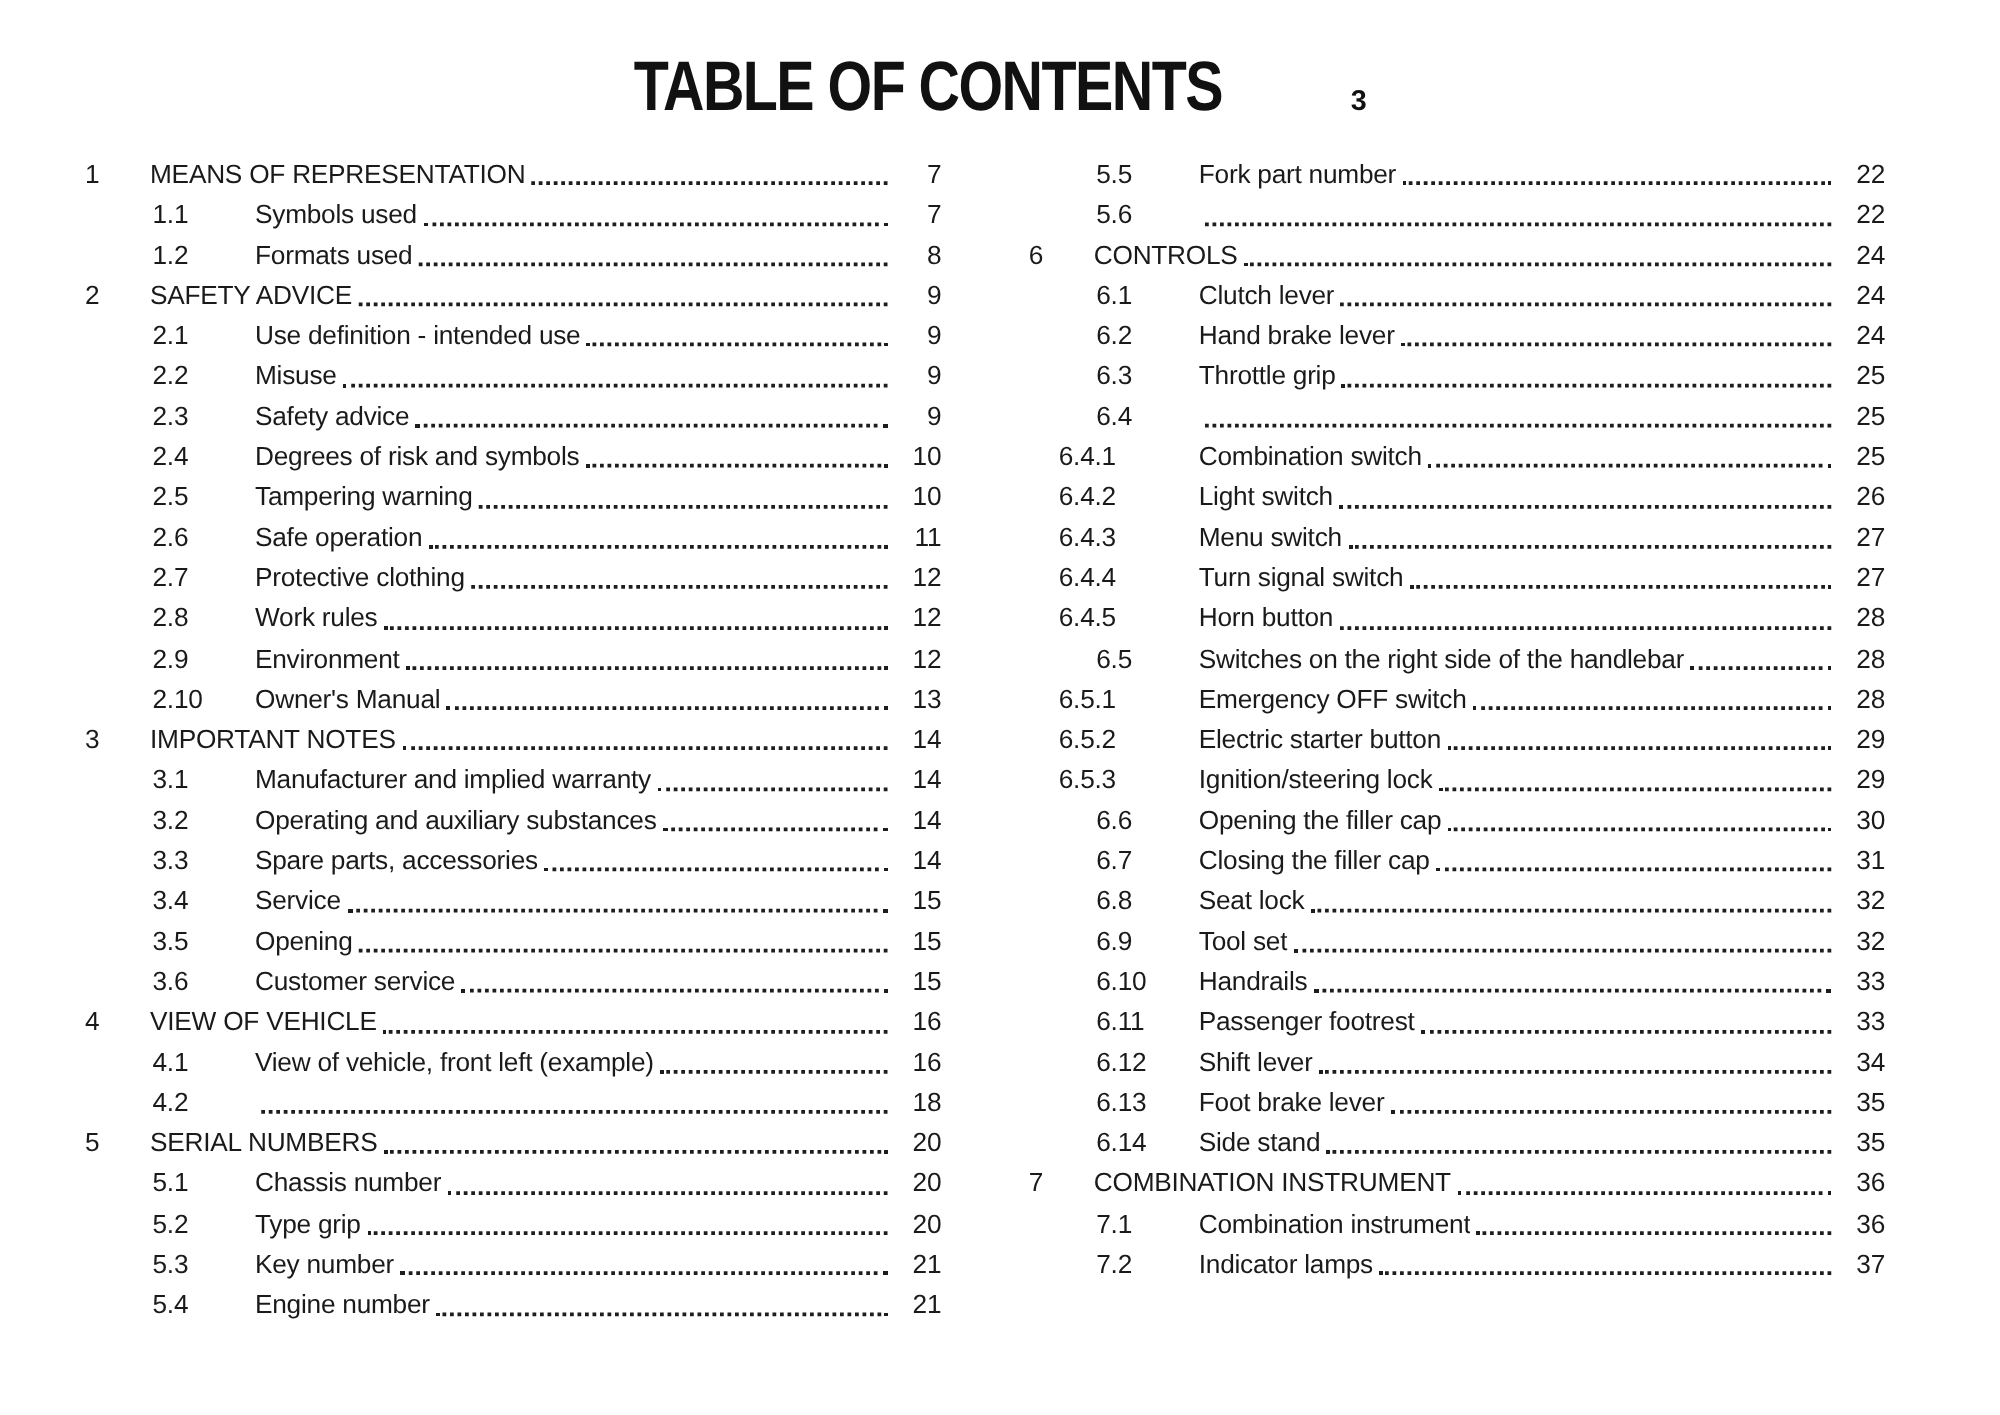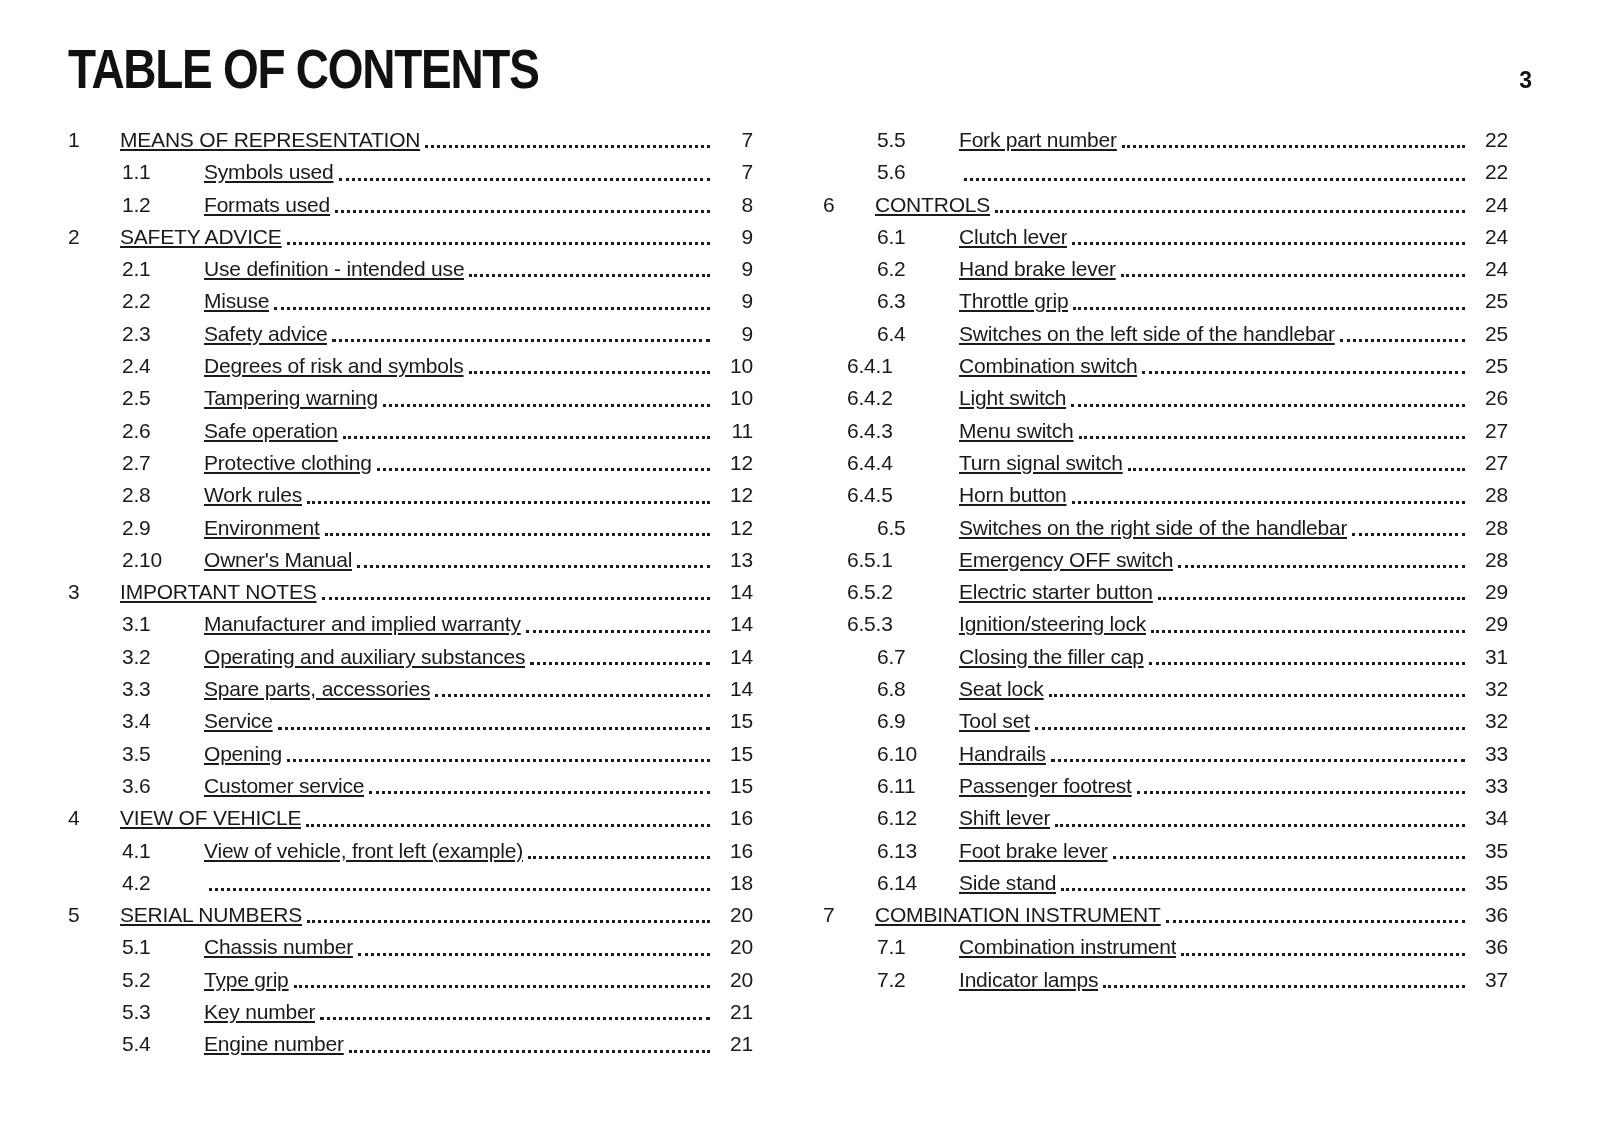--- a/index.html
+++ b/index.html
@@ -15,21 +15,21 @@
     overflow: hidden;
   }
   .page {
     box-sizing: border-box;
     width: 1600px;
     height: 1132px;
     padding: 36px 68px 0 68px;
   }
   header.page-header {
     display: flex;
-    justify-content: space-between;
+    justify-content: center;
     align-items: baseline;
     height: 64px;
     margin-bottom: 24px;
   }
   h1.title {
     margin: 0;
     font-size: 56px;
     font-weight: 800;
     letter-spacing: -1.5px;
     white-space: nowrap;
@@ -57,21 +57,21 @@
     align-items: baseline;
     line-height: 32.3px;
     font-size: 21px;
     letter-spacing: -0.2px;
     white-space: nowrap;
   }
   .num { flex: 0 0 auto; }
   .lvl0 .num { width: 52px; }
   .lvl1 .num { margin-left: 54px; width: 82px; }
   .lvl2 .num { margin-left: 24px; width: 112px; }
-  .label { flex: 0 1 auto; overflow: hidden; text-decoration: underline; }
+  .label { flex: 0 1 auto; overflow: hidden; }
   .leader {
     flex: 1 1 auto;
     min-width: 14px;
     position: relative;
     align-self: stretch;
   }
   .leader::after {
     content: "";
     position: absolute;
     left: 5px;
@@ -299,21 +299,20 @@
           <span class="pg">24</span>
         </div>
         <div class="row lvl1">
           <span class="num">6.3</span>
           <span class="label">Throttle grip</span>
           <span class="leader"></span>
           <span class="pg">25</span>
         </div>
         <div class="row lvl1">
           <span class="num">6.4</span>
-          <span class="label">Switches on the left side of the handlebar</span>
           <span class="leader"></span>
           <span class="pg">25</span>
         </div>
         <div class="row lvl2">
           <span class="num">6.4.1</span>
           <span class="label">Combination switch</span>
           <span class="leader"></span>
           <span class="pg">25</span>
         </div>
         <div class="row lvl2">
@@ -356,20 +355,26 @@
           <span class="num">6.5.2</span>
           <span class="label">Electric starter button</span>
           <span class="leader"></span>
           <span class="pg">29</span>
         </div>
         <div class="row lvl2">
           <span class="num">6.5.3</span>
           <span class="label">Ignition/steering lock</span>
           <span class="leader"></span>
           <span class="pg">29</span>
+        </div>
+        <div class="row lvl1">
+          <span class="num">6.6</span>
+          <span class="label">Opening the filler cap</span>
+          <span class="leader"></span>
+          <span class="pg">30</span>
         </div>
         <div class="row lvl1">
           <span class="num">6.7</span>
           <span class="label">Closing the filler cap</span>
           <span class="leader"></span>
           <span class="pg">31</span>
         </div>
         <div class="row lvl1">
           <span class="num">6.8</span>
           <span class="label">Seat lock</span>

